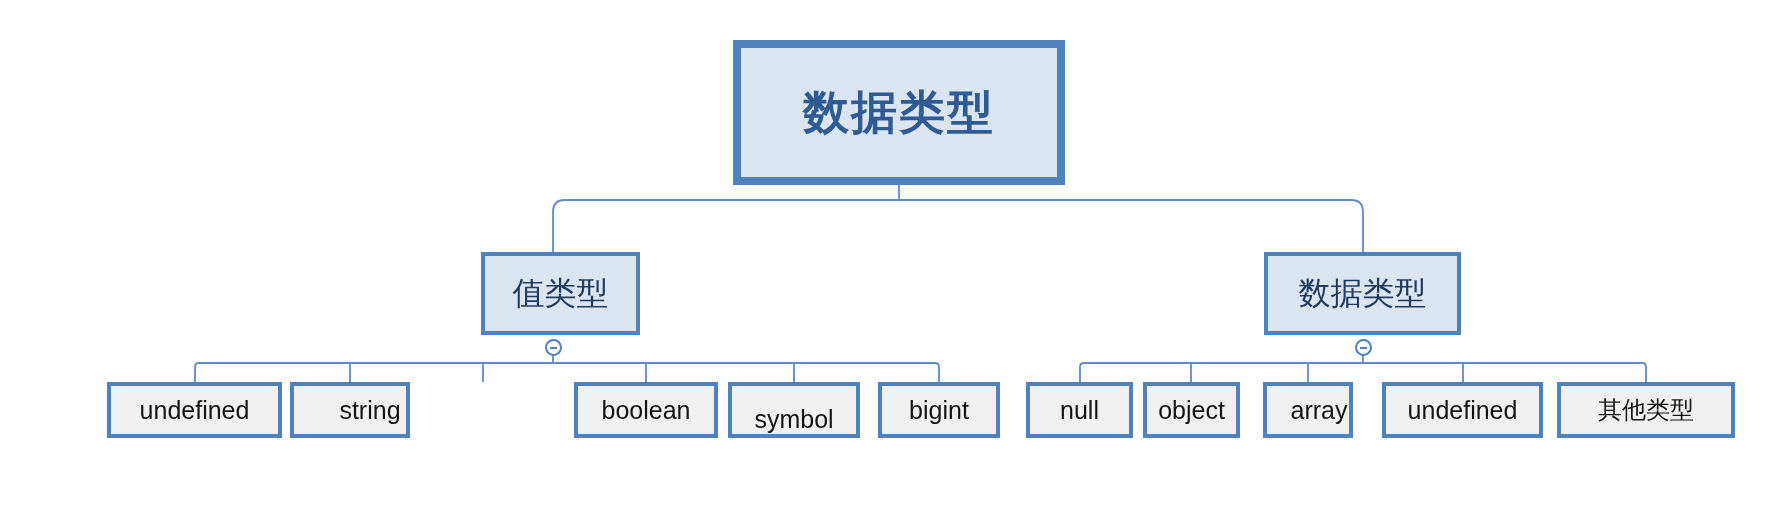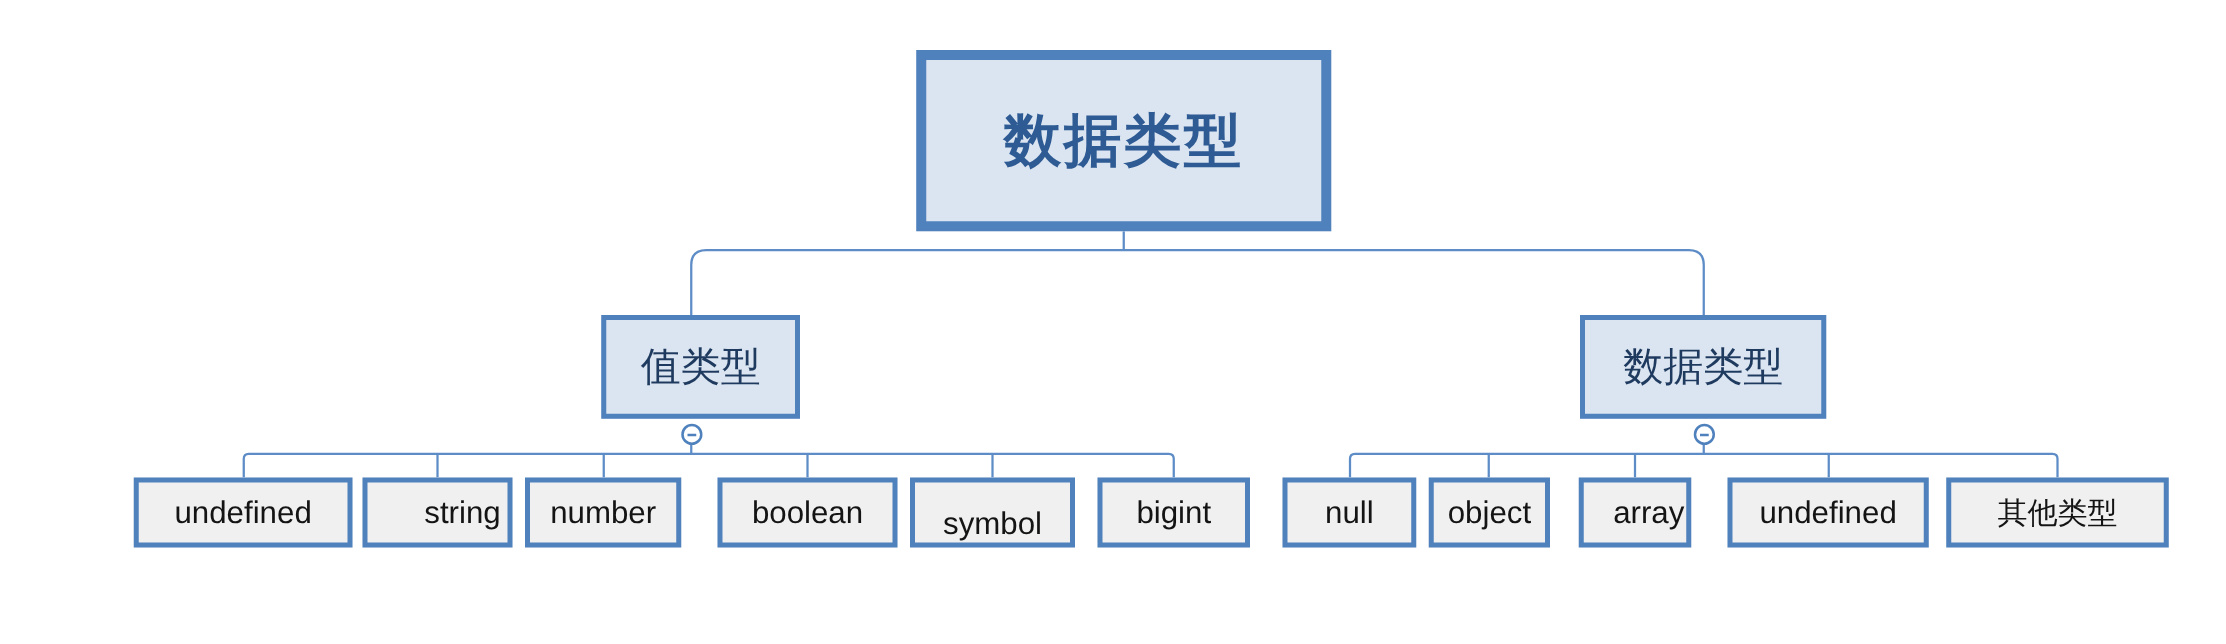--- a/index.html
+++ b/index.html
@@ -97,23 +97,20 @@
 
   <div class="collapse" style="left:545px;top:339px;" title=""></div>
   <div class="collapse" style="left:1355px;top:339px;" title=""></div>
 
   <div class="node node-leaf" style="left:107px;width:175px;">
     <span>undefined</span>
   </div>
   <div class="node node-leaf" style="left:290px;width:120px;padding-left:40px;">
     <span>string</span>
   </div>
-  <div class="node node-leaf" style="left:420px;width:125px;">
-    <span>number</span>
-  </div>
   <div class="node node-leaf" style="left:574px;width:144px;">
     <span>boolean</span>
   </div>
   <div class="node node-leaf" style="left:728px;width:132px;align-items:flex-end;">
     <span>symbol</span>
   </div>
   <div class="node node-leaf" style="left:878px;width:122px;">
     <span>bigint</span>
   </div>
 

